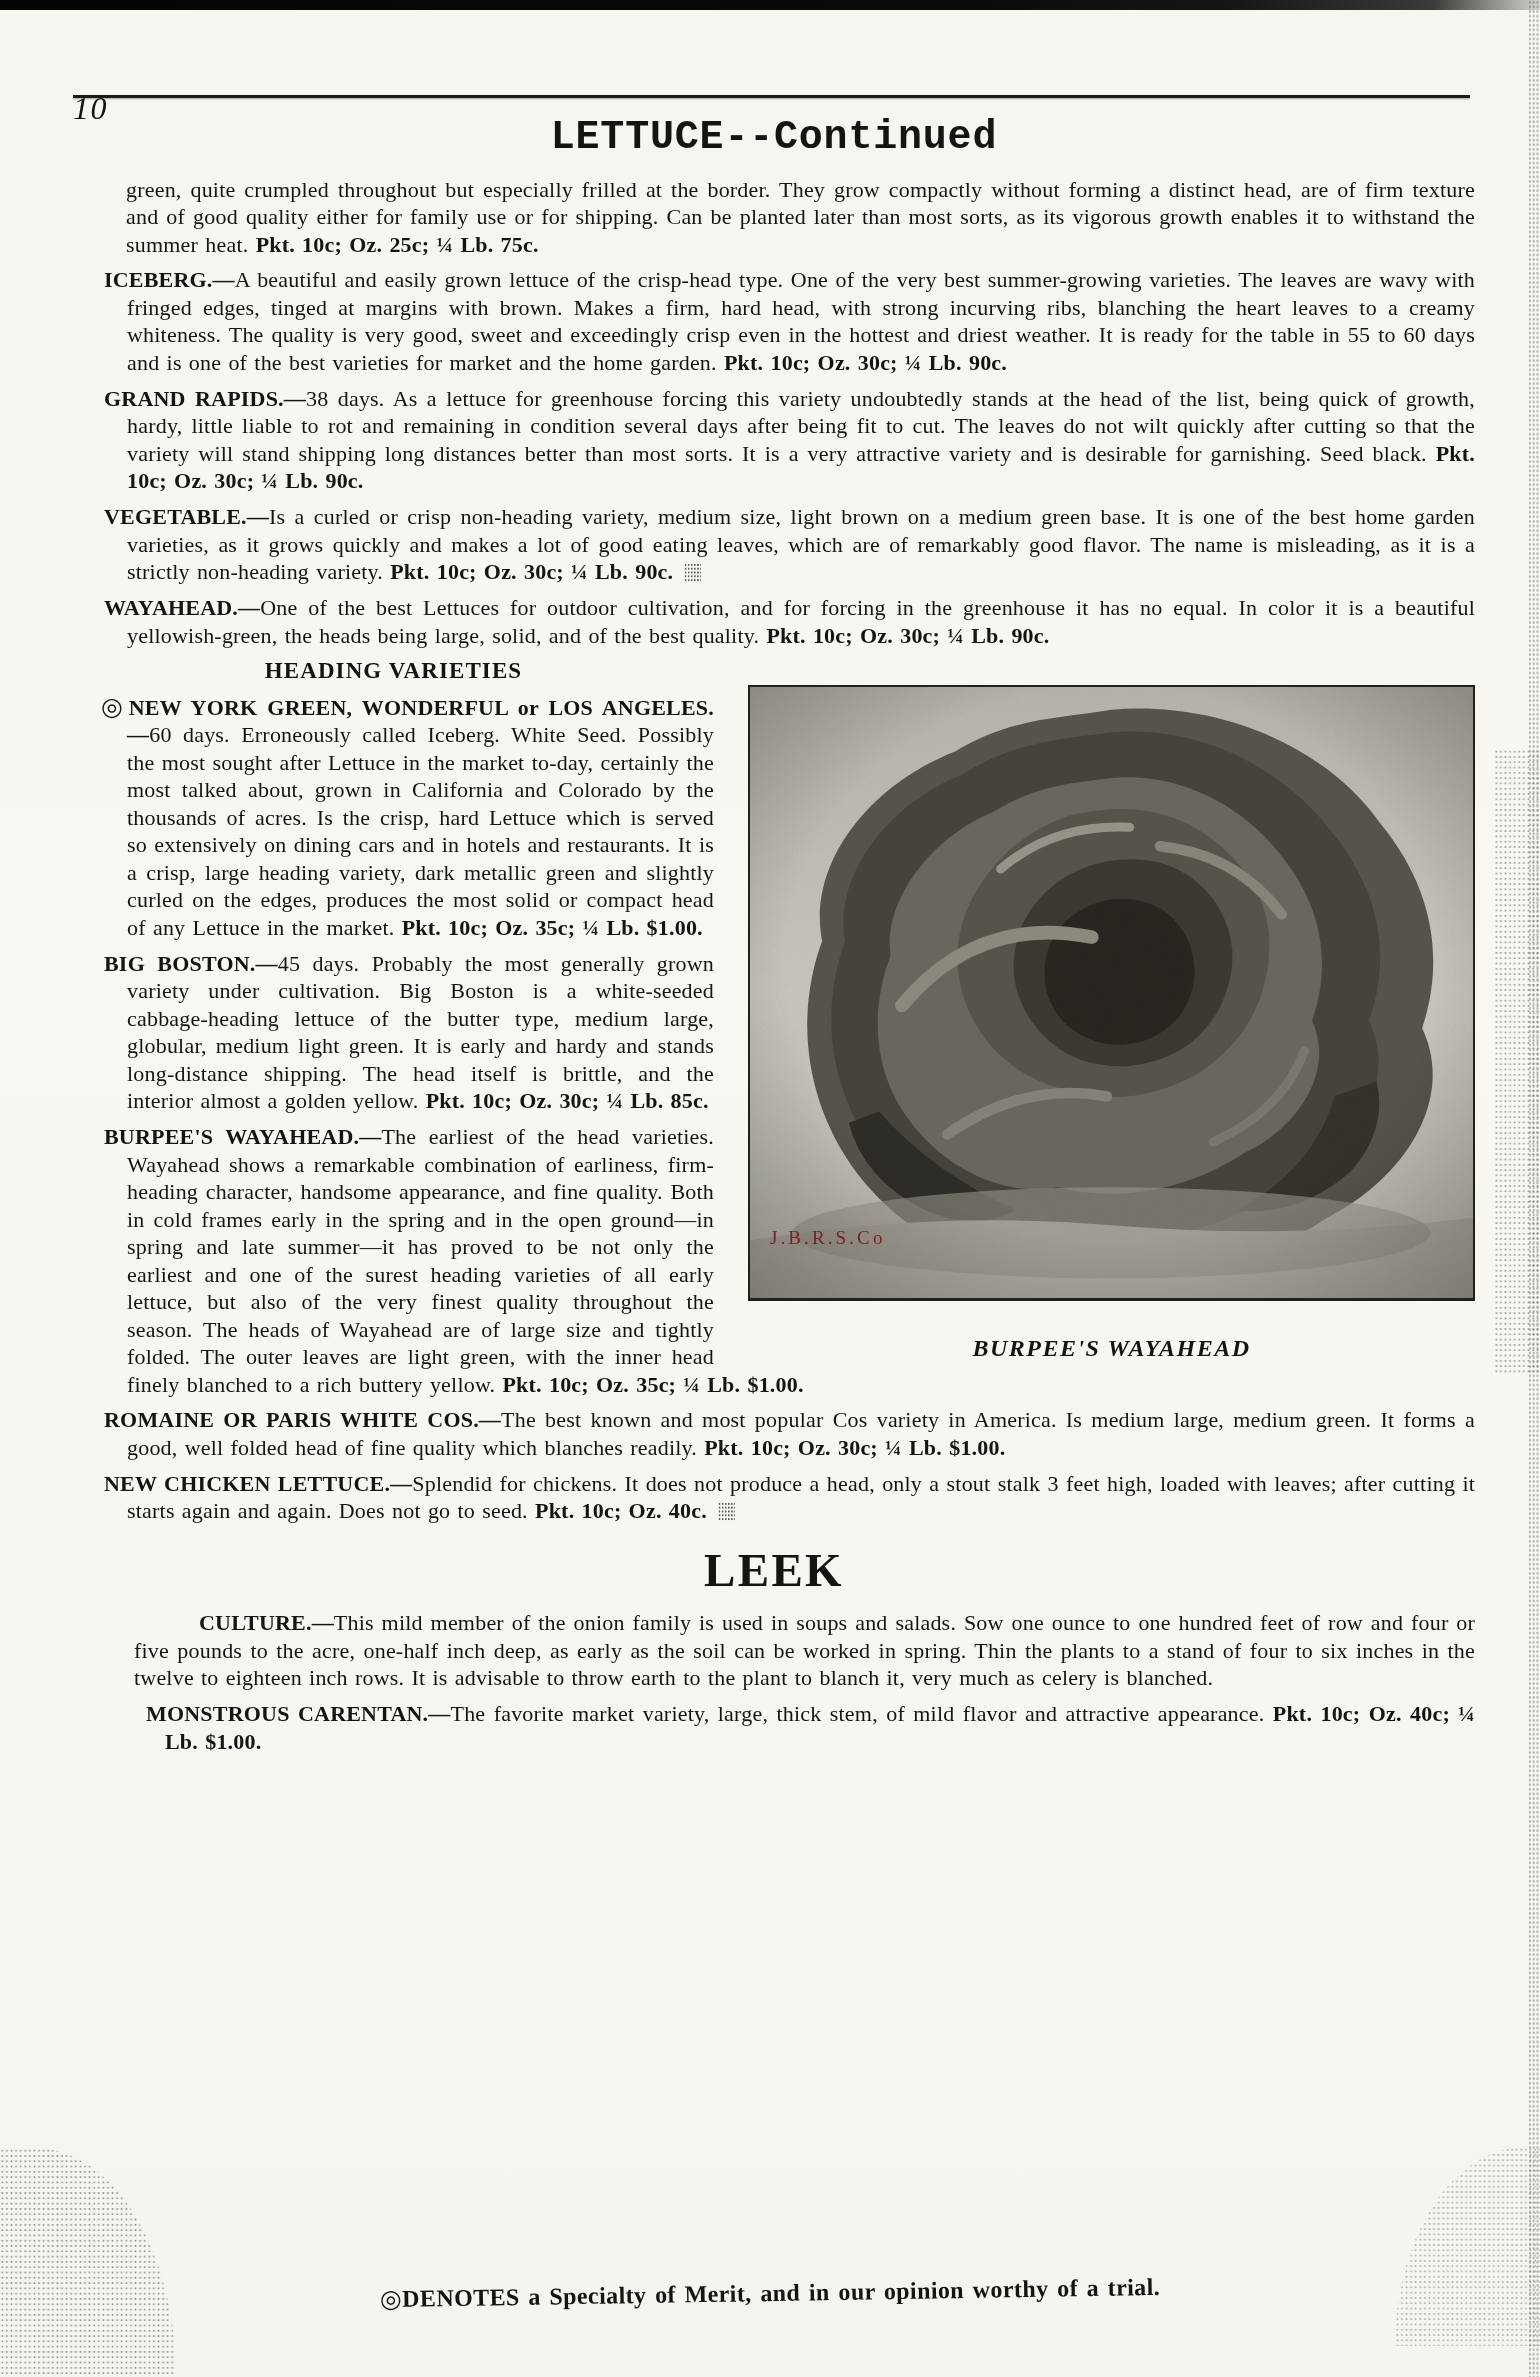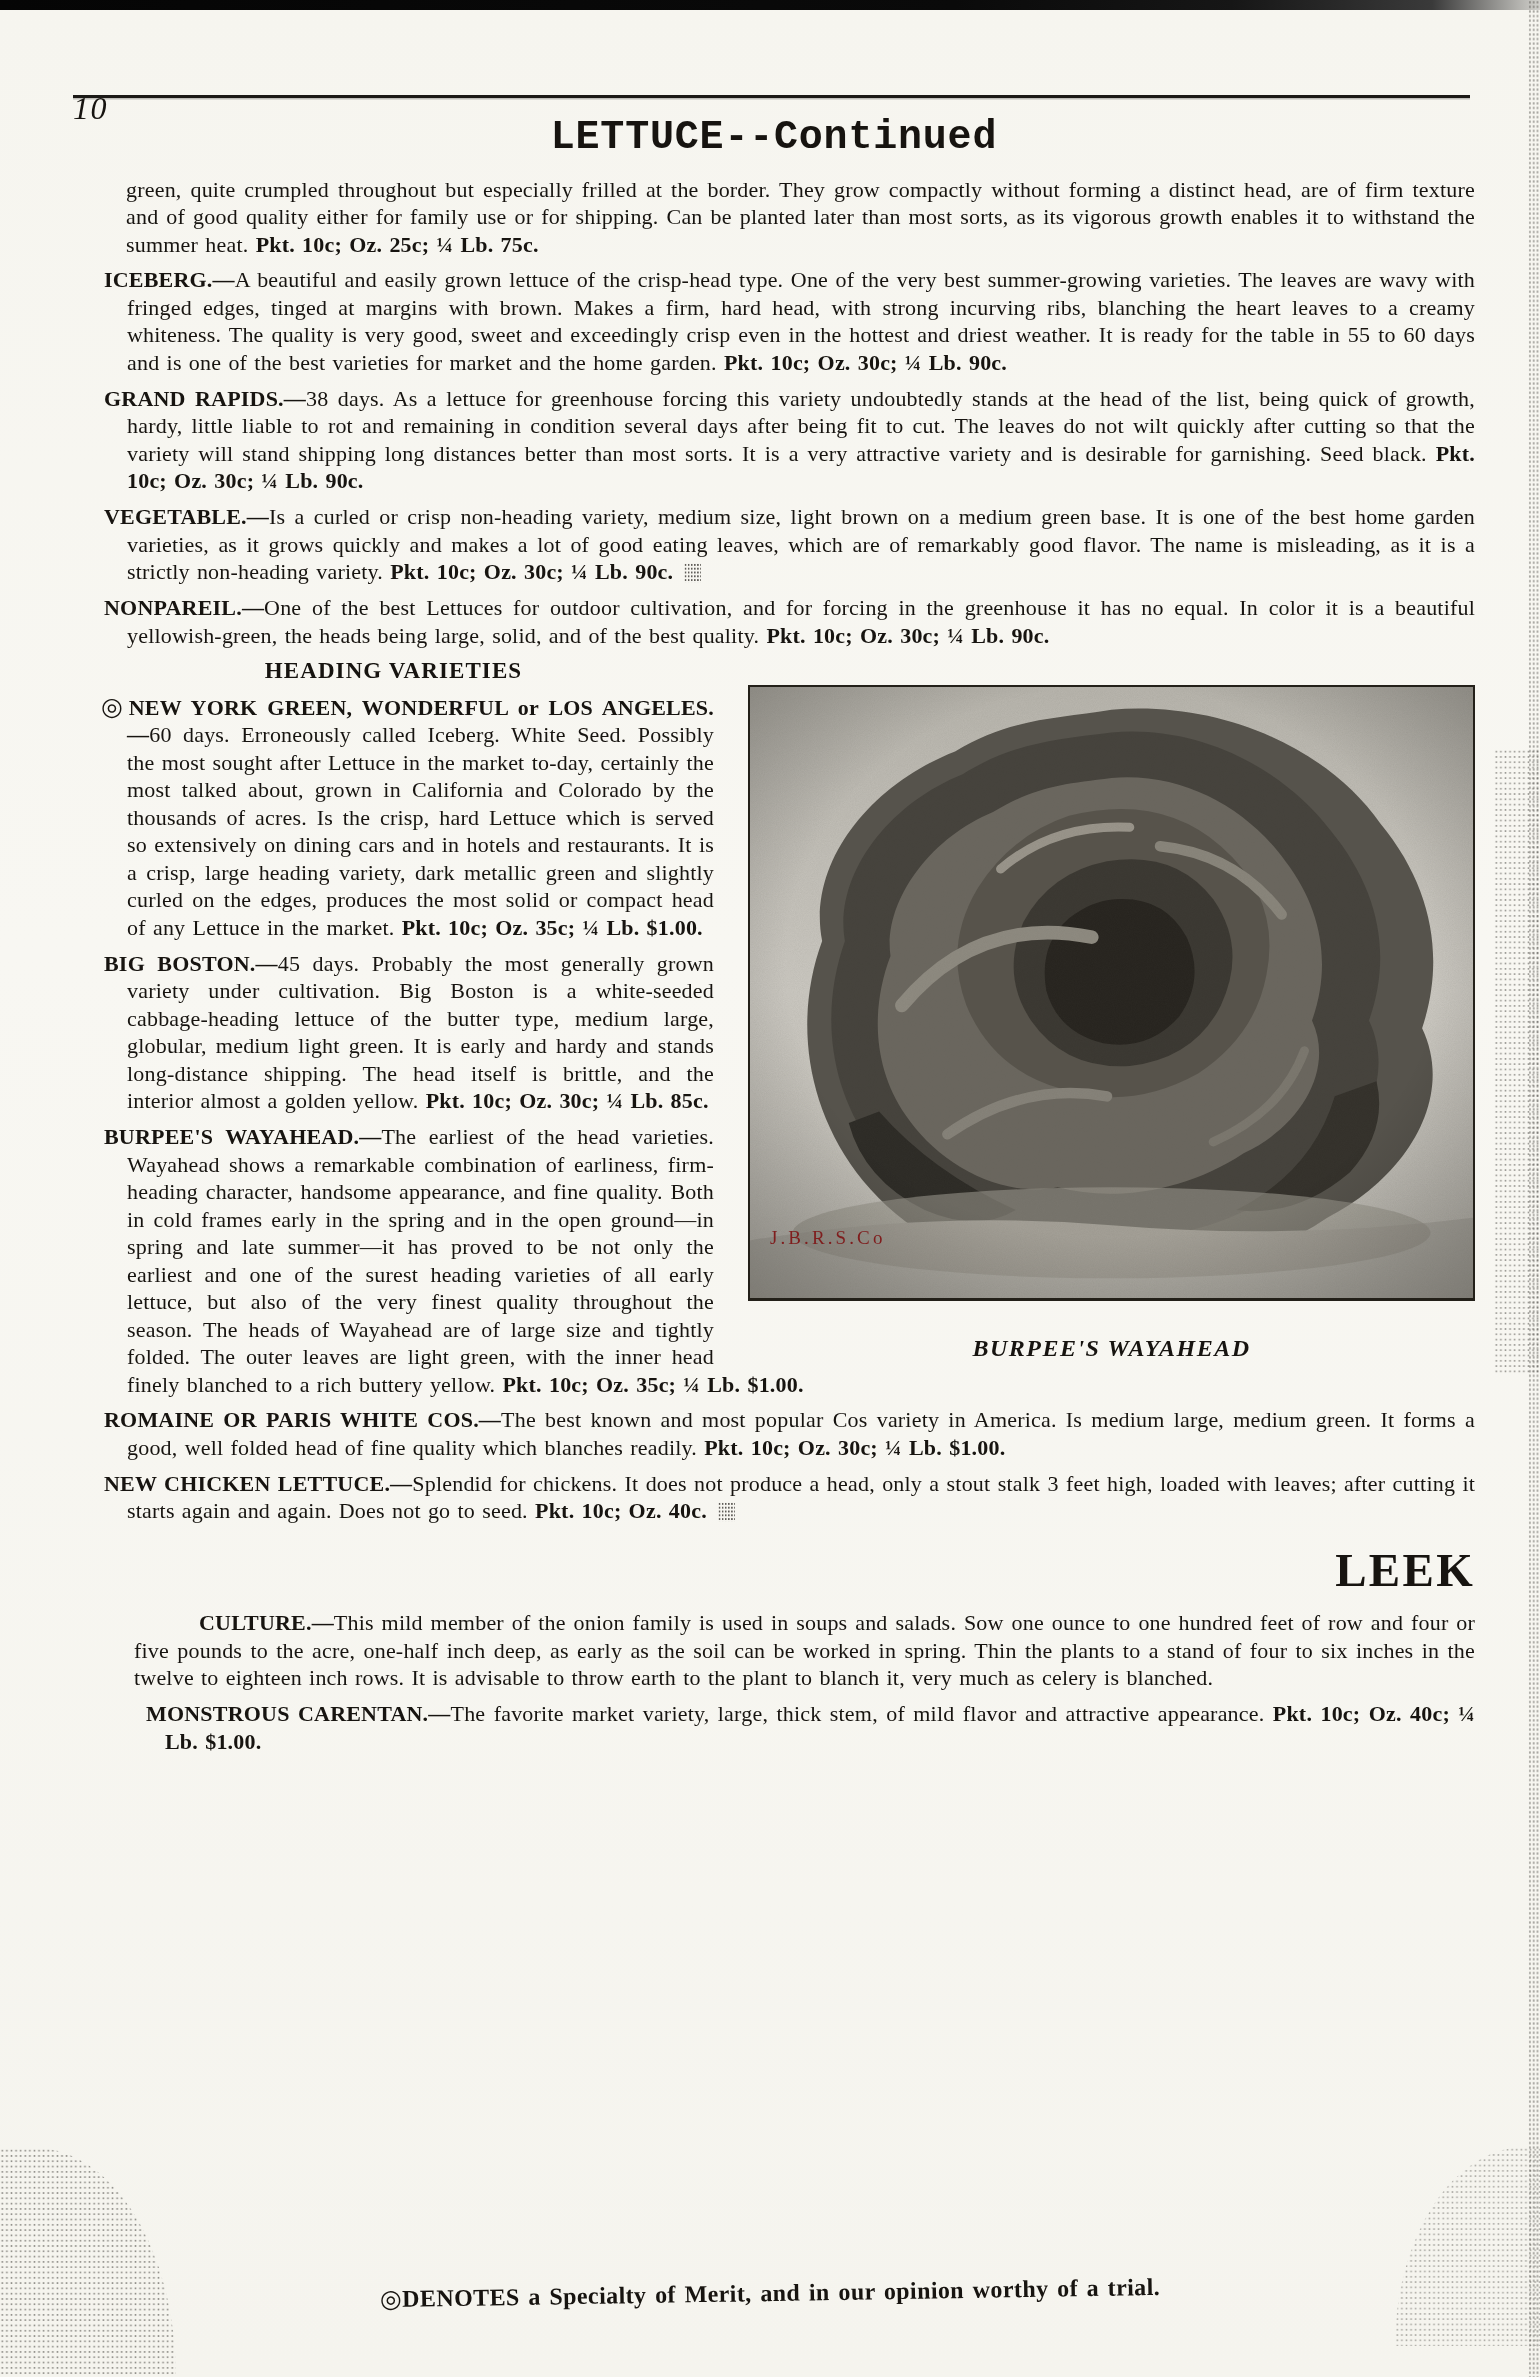--- a/index.html
+++ b/index.html
@@ -39,21 +39,21 @@
   .photo-block{float:right;width:727px;margin:27.5px 0 6.1px 34px;}
   .photo{position:relative;width:727px;height:616px;box-sizing:border-box;
     background:#c6c3bc;border:2.3px solid #232019;border-bottom-width:3.8px;}
   .photo svg{display:block;width:100%;height:100%;}
   .watermark{position:absolute;left:20px;bottom:49px;color:#7f1d1d;font-size:19px;letter-spacing:3.1px;}
   .caption{text-align:center;font-weight:bold;font-size:24px;margin-top:34px;letter-spacing:1.5px;font-style:italic;}
   .specialty-mark{font-size:25px;font-weight:bold;position:relative;left:-3.1px;}
   .smudge{display:inline-block;width:17px;height:20px;margin-left:10.7px;vertical-align:-3.8px;opacity:.8;
     background-image:radial-gradient(#3a3733 0.9px,transparent 1.2px);background-size:3.1px 3.8px;}
   
-  .leek-title{text-align:right;font-size:47px;font-weight:bold;margin:18.3px 0 12.2px;letter-spacing:2.3px;}
+  .leek-title{text-align:center;font-size:47px;font-weight:bold;margin:18.3px 0 12.2px;letter-spacing:2.3px;}
   .culture{margin-left:61px;padding-left:0;text-indent:65px;}
   .carentan{margin-left:73px;padding-left:19px;text-indent:-19px;}
   
   .footer{position:absolute;left:0;right:0;top:2278px;text-align:center;font-size:24px;
     transform:rotate(-0.9deg);letter-spacing:0.4px;word-spacing:2.3px;}
   .footer b{font-weight:bold;}
   .footer .specialty-mark{left:0;}
 </style>
 </head>
 <body>
@@ -88,21 +88,21 @@
       <b class="vname">GRAND RAPIDS.—</b><span>38 days. As a lettuce for greenhouse forcing this variety undoubtedly stands at the head of the list, being quick of growth, hardy, little liable to rot and remaining in condition several days after being fit to cut. The leaves do not wilt quickly after cutting so that the variety will stand shipping long distances better than most sorts. It is a very attractive variety and is desirable for garnishing. Seed black.</span>
       <b class="price">Pkt. 10c; Oz. 30c; ¼ Lb. 90c.</b>
     </p>
 
     <p class="entry">
       <b class="vname">VEGETABLE.—</b><span>Is a curled or crisp non-heading variety, medium size, light brown on a medium green base. It is one of the best home garden varieties, as it grows quickly and makes a lot of good eating leaves, which are of remarkably good flavor. The name is misleading, as it is a strictly non-heading variety.</span>
       <b class="price">Pkt. 10c; Oz. 30c; ¼ Lb. 90c.</b><span class="smudge"></span>
     </p>
 
     <p class="entry">
-      <b class="vname">NONPAREIL.—</b><span>One of the best Lettuces for outdoor cultivation, and for forcing in the greenhouse it has no equal. In color it is a beautiful yellowish-green, the heads being large, solid, and of the best quality.</span>
+      <b class="vname">WAYAHEAD.—</b><span>One of the best Lettuces for outdoor cultivation, and for forcing in the greenhouse it has no equal. In color it is a beautiful yellowish-green, the heads being large, solid, and of the best quality.</span>
       <b class="price">Pkt. 10c; Oz. 30c; ¼ Lb. 90c.</b>
     </p>
 
     <section class="heading-block">
 
       <aside class="photo-block">
         <div class="photo">
           <svg viewBox="0 0 952 806" preserveAspectRatio="none" aria-hidden="true">
             <defs>
               <linearGradient id="bgg" x1="0" y1="0" x2="0" y2="1">

